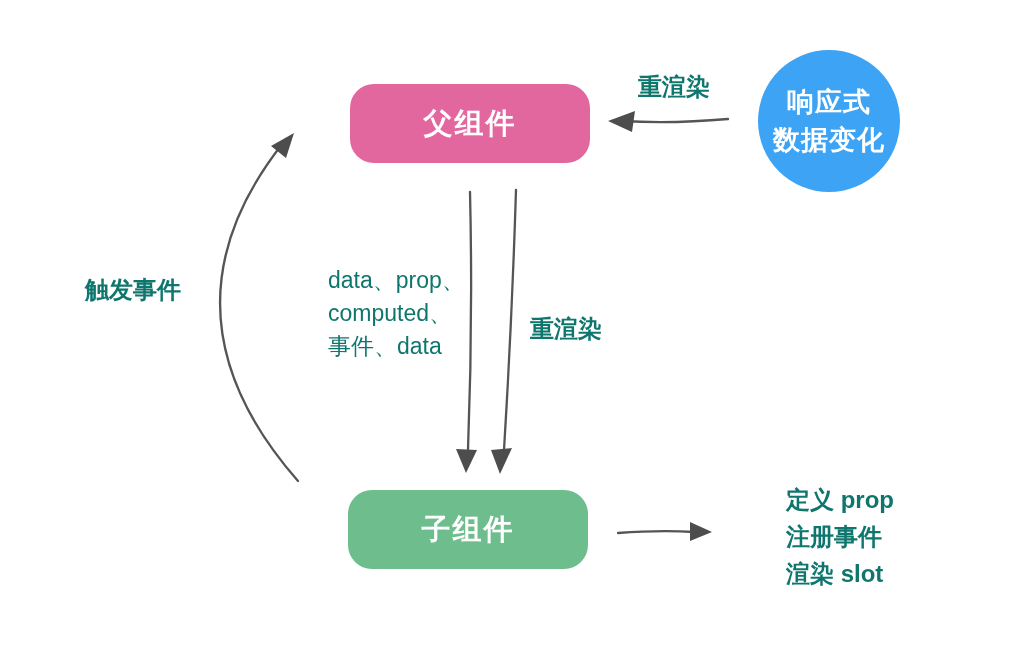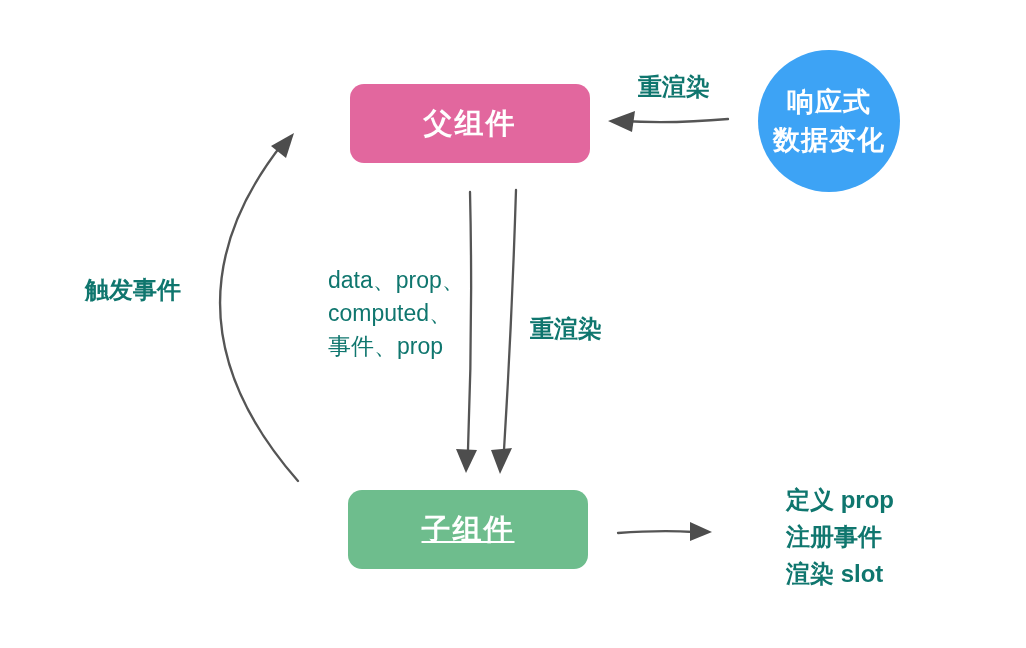--- a/index.html
+++ b/index.html
@@ -19,21 +19,21 @@
     display: flex;
     align-items: center;
     justify-content: center;
     color: #ffffff;
     font-weight: 600;
     letter-spacing: 2px;
   }
   .box {
     width: 240px;
     height: 79px;
-    border-radius: 14px;
+    border-radius: 24px;
     font-size: 29px;
   }
   #parent-box { left: 350px; top: 84px; background: #e2679e; }
   #child-box  { left: 348px; top: 490px; background: #6ebd8d; }
   #reactive-circle {
     left: 758px; top: 50px;
     width: 142px; height: 142px;
     border-radius: 50%;
     background: #3da3f5;
     flex-direction: column;
@@ -97,37 +97,37 @@
 
       <path d="M 618 533 Q 660 530 694 532"></path>
       <polygon points="712,532 690,522 690,541" stroke="none"></polygon>
     </g>
   </svg>
 
   <div id="parent-box" class="node box" style="background: rgb(226, 103, 158);">
     <span>父组件</span>
   </div>
 
-  <div id="child-box" class="node box" style="background: rgb(110, 189, 141); text-decoration: underline;">
+  <div id="child-box" class="node box" style="background: rgb(110, 189, 141);">
     <span>子组件</span>
   </div>
 
   <div id="reactive-circle" class="node" style="background: rgb(61, 163, 245);">
     <span>响应式</span>
     <span>数据变化</span>
   </div>
 
   <div id="label-rerender-top" class="lbl">重渲染</div>
 
   <div id="label-rerender-mid" class="lbl">重渲染</div>
 
   <div id="label-pass-down" class="lbl">
     <div>data、prop、</div>
     <div>computed、</div>
-    <div>事件、prop</div>
+    <div>事件、data</div>
   </div>
 
   <div id="label-emit-up" class="lbl">
     <div>触发事件</div>
   </div>
 
   <div id="label-child-actions" class="lbl">
     <div>定义 prop</div>
     <div>注册事件</div>
     <div>渲染 slot</div>

